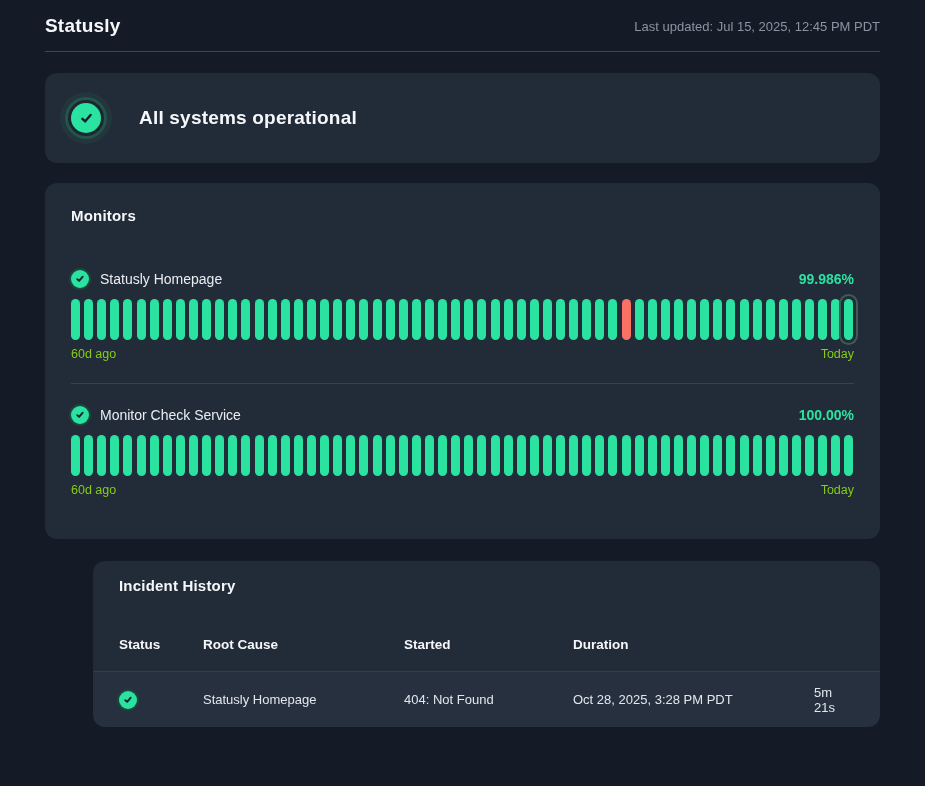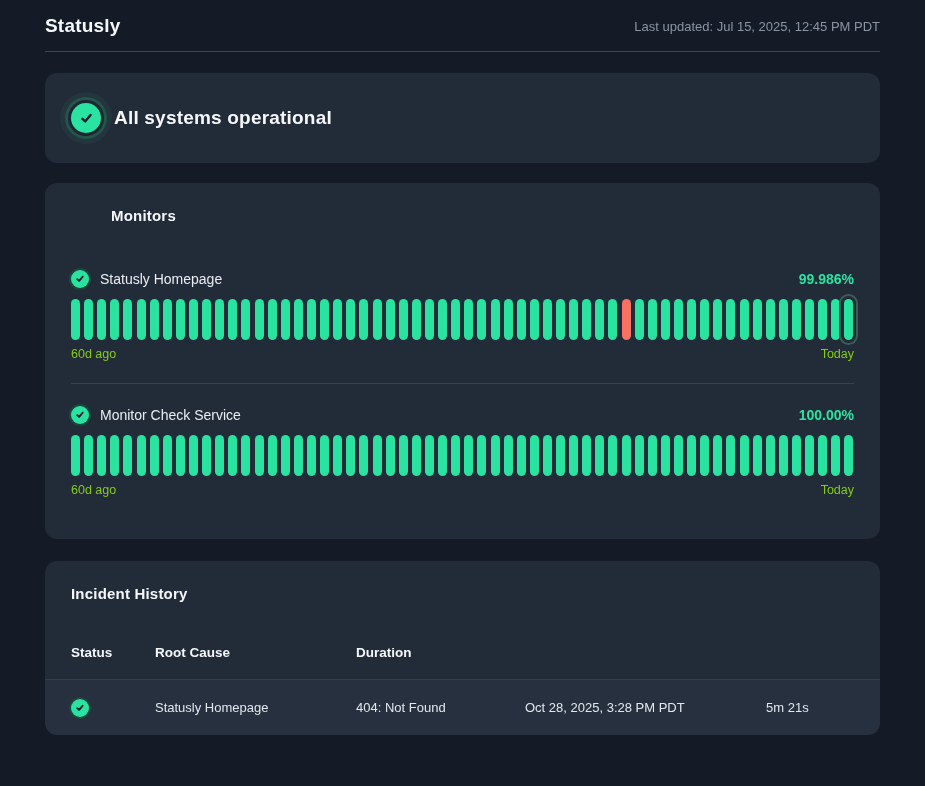--- a/index.html
+++ b/index.html
@@ -26,21 +26,21 @@
   
   .card {
     background: var(--card-bg, #222b38);
     border-radius: 12px;
   }
   .banner {
     margin-top: 21px;
     height: 90px;
     display: flex;
     align-items: center;
-    gap: 13px;
+    gap: 38px;
     padding: 0 26px;
   }
   .banner-text { font-size: 19px; font-weight: 700; letter-spacing: .2px; }
 
   
   .check-big {
     width: 30px; height: 30px; border-radius: 50%;
     background: var(--green, #2be3a1);
     display: flex; align-items: center; justify-content: center;
     box-shadow: 0 0 0 3px #1d2633, 0 0 0 6px #24544a, 0 0 0 11px rgba(43,227,161,0.06);
@@ -52,39 +52,39 @@
     display: flex; align-items: center; justify-content: center;
     box-shadow: 0 0 0 2px rgba(27,74,61,0.85);
     flex: 0 0 auto;
   }
   .check-big svg { width: 15px; height: 15px; }
   .check-sm svg { width: 10px; height: 10px; }
 
   
   .monitors { margin-top: 20px; padding: 24px 26px 42px; }
   .section-title { font-size: 15px; font-weight: 700; letter-spacing: .2px; }
-  .monitors .section-title { margin-bottom: 46px; margin-left: 40px; }
+  .monitors .section-title { margin-bottom: 46px; }
   .monitor-head { display: flex; align-items: center; gap: 11px; margin-bottom: 11px; }
   .monitor-name { font-size: 14px; color: #e9edf2; flex: 1; }
   .monitor-pct { font-size: 14px; font-weight: 700; color: var(--green, #2be3a1); }
   .bars { display: flex; justify-content: space-between; height: 41px; }
   .bar {
     width: 9px; height: 41px; border-radius: 5px;
     background: var(--green, #2be3a1);
   }
   .bar.down { background: var(--red, #f97162); }
   .bar.highlight { box-shadow: 0 0 0 3px #222b38, 0 0 0 5px #3f5b56; }
   .bar-labels {
     display: flex; justify-content: space-between;
     margin-top: 7px; font-size: 12.5px; color: #84cc16;
   }
   .monitor-divider { height: 1px; background: #39414f; border: 0; margin: 22px 0; }
 
   
-  .incidents { margin-top: 22px; padding-top: 24px; overflow: hidden; }
+  .incidents { margin-top: 22px; padding-top: 16px; overflow: hidden; margin-left: 48px; }
   .incidents .section-title { padding: 0 26px; }
   .inc-grid {
     display: grid;
     grid-template-columns: 84px 201px 169px 241px 1fr;
     align-items: center;
     padding: 0 26px;
   }
   .inc-header { margin-top: 43px; padding-bottom: 19px; }
   .inc-header .cell { font-size: 13.5px; font-weight: 700; }
   .inc-divider { height: 1px; background: #343d4b; border: 0; }
@@ -276,20 +276,21 @@
       </div>
     </div>
   </div>
 
   <div class="card incidents">
     <div class="section-title">Incident History</div>
 
     <div class="inc-grid inc-header">
       <div class="cell">Status</div>
       <div class="cell">Root Cause</div>
+      <div class="cell">Started</div>
       <div class="cell">Duration</div>
     </div>
     <hr class="inc-divider">
 
     <div class="inc-grid inc-row">
       <div class="cell">
         <span class="check-sm">
           <svg viewBox="0 0 24 24" fill="none">
               <path d="M5.5 12.5l4.5 4 8.5-10" stroke="#172230" stroke-width="4.5" stroke-linecap="round" stroke-linejoin="round"></path>
             </svg>

